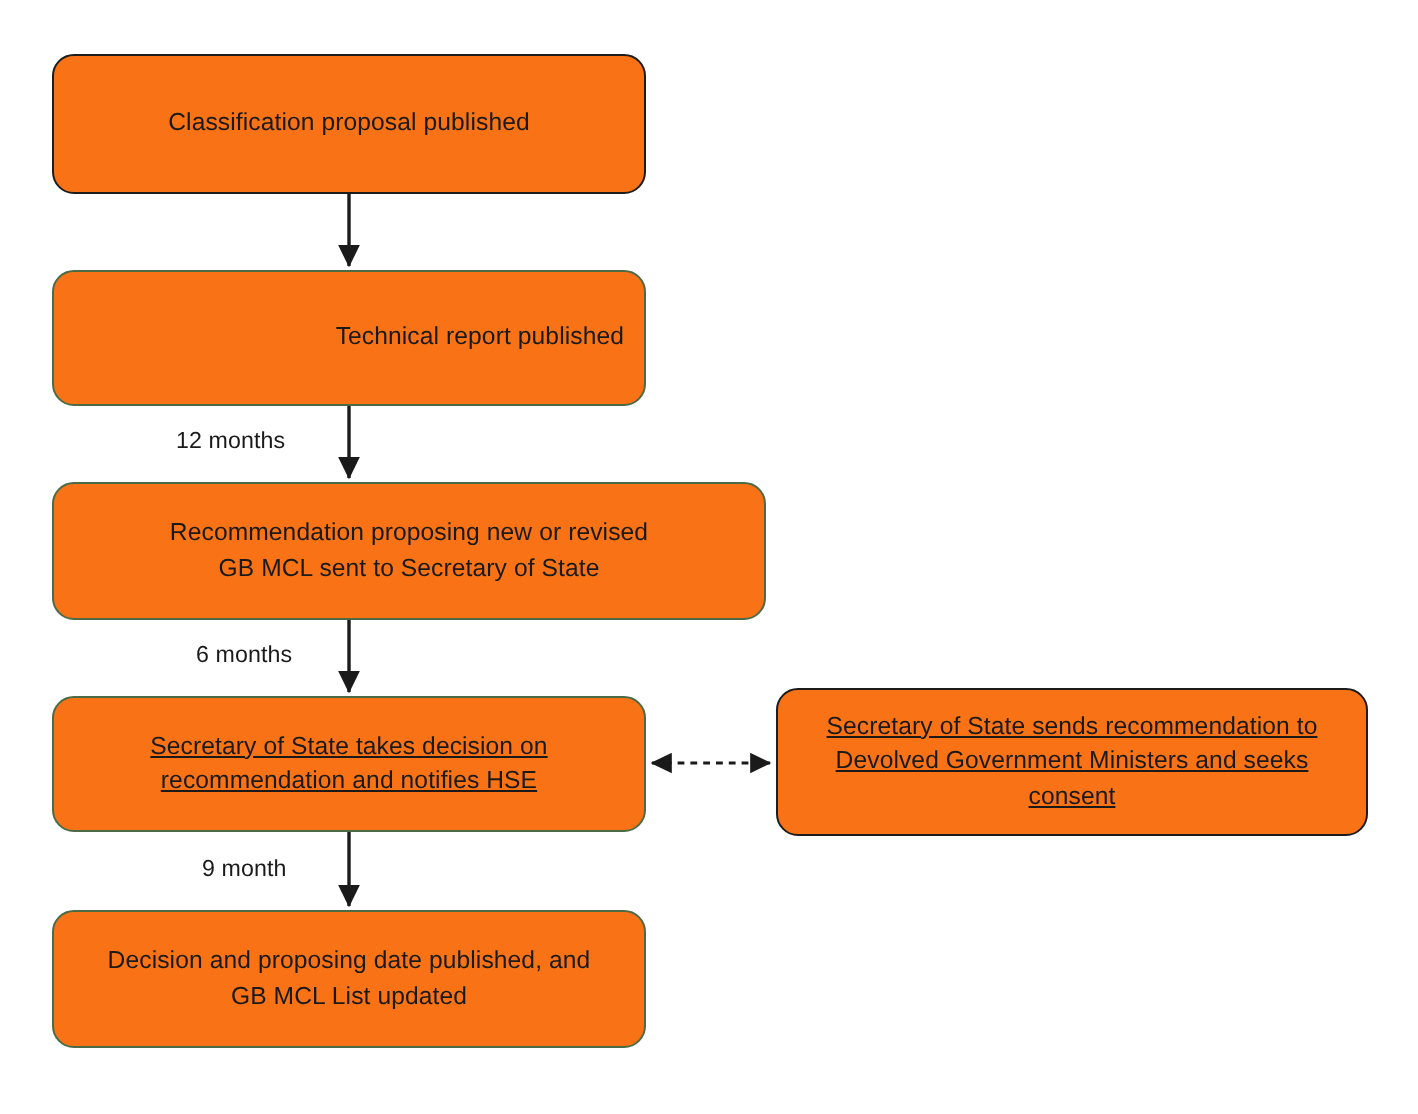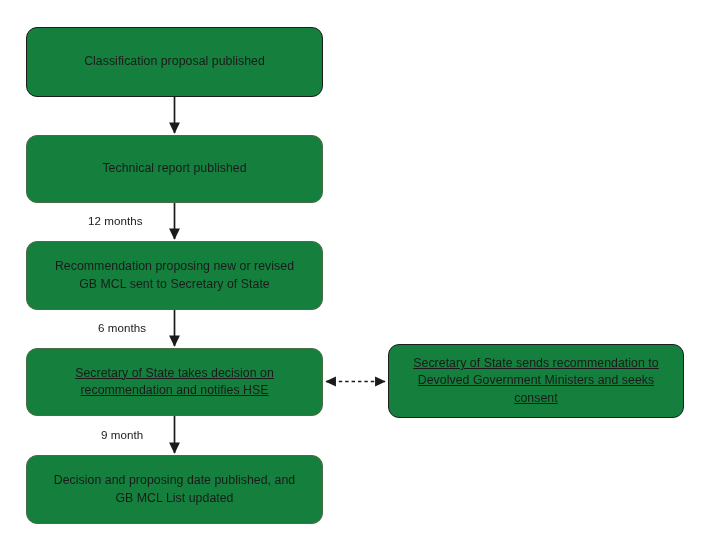--- a/index.html
+++ b/index.html
@@ -19,21 +19,21 @@
     position: absolute;
     left: 0;
     top: 0;
     width: 709px;
     height: 557px;
   }
 
   .node {
     position: absolute;
     box-sizing: border-box;
-    background: #15803d;
+    background: #f97316;
     border-radius: 11px;
     display: flex;
     align-items: center;
     justify-content: center;
     text-align: center;
     color: #1a1a1a;
     font-size: 12.3px;
     line-height: 1.42;
     padding: 4px 10px;
     letter-spacing: 0.05px;
@@ -95,25 +95,25 @@
 
     <line x1="174.5" y1="416" x2="174.5" y2="453" stroke="#1a1a1a" stroke-width="1.7" marker-end="url(#arrow-solid)"></line>
 
     <line x1="326" y1="381.5" x2="385" y2="381.5" stroke="#1a1a1a" stroke-width="1.6" stroke-dasharray="3.4 3.0" marker-start="url(#arrow-dash-start)" marker-end="url(#arrow-dash-end)"></line>
   </svg>
 
   <div class="node border-dark" style="left:26px; top:27px; width:297px; height:70px;">
     <span class="node-label">Classification proposal published</span>
   </div>
 
-  <div class="node border-green" style="left:26px; top:135px; width:297px; height:68px;">
+  <div class="node border-green" style="left:26px; top:135px; width:297px; height:68px;justify-content:flex-end;">
     <span class="node-label">Technical report published</span>
   </div>
 
-  <div class="node border-green" style="left:26px; top:241px; width:297px; height:69px;">
+  <div class="node border-green" style="left:26px; top:241px; width:357px; height:69px;">
     <span class="node-label">Recommendation proposing new or revised
 GB MCL sent to Secretary of State</span>
   </div>
 
   <div class="node border-green" style="left:26px; top:348px; width:297px; height:68px;text-decoration:underline;">
     <span class="node-label">Secretary of State takes decision on
 recommendation and notifies HSE</span>
   </div>
 
   <div class="node border-dark" style="left:388px; top:344px; width:296px; height:74px;text-decoration:underline;">

